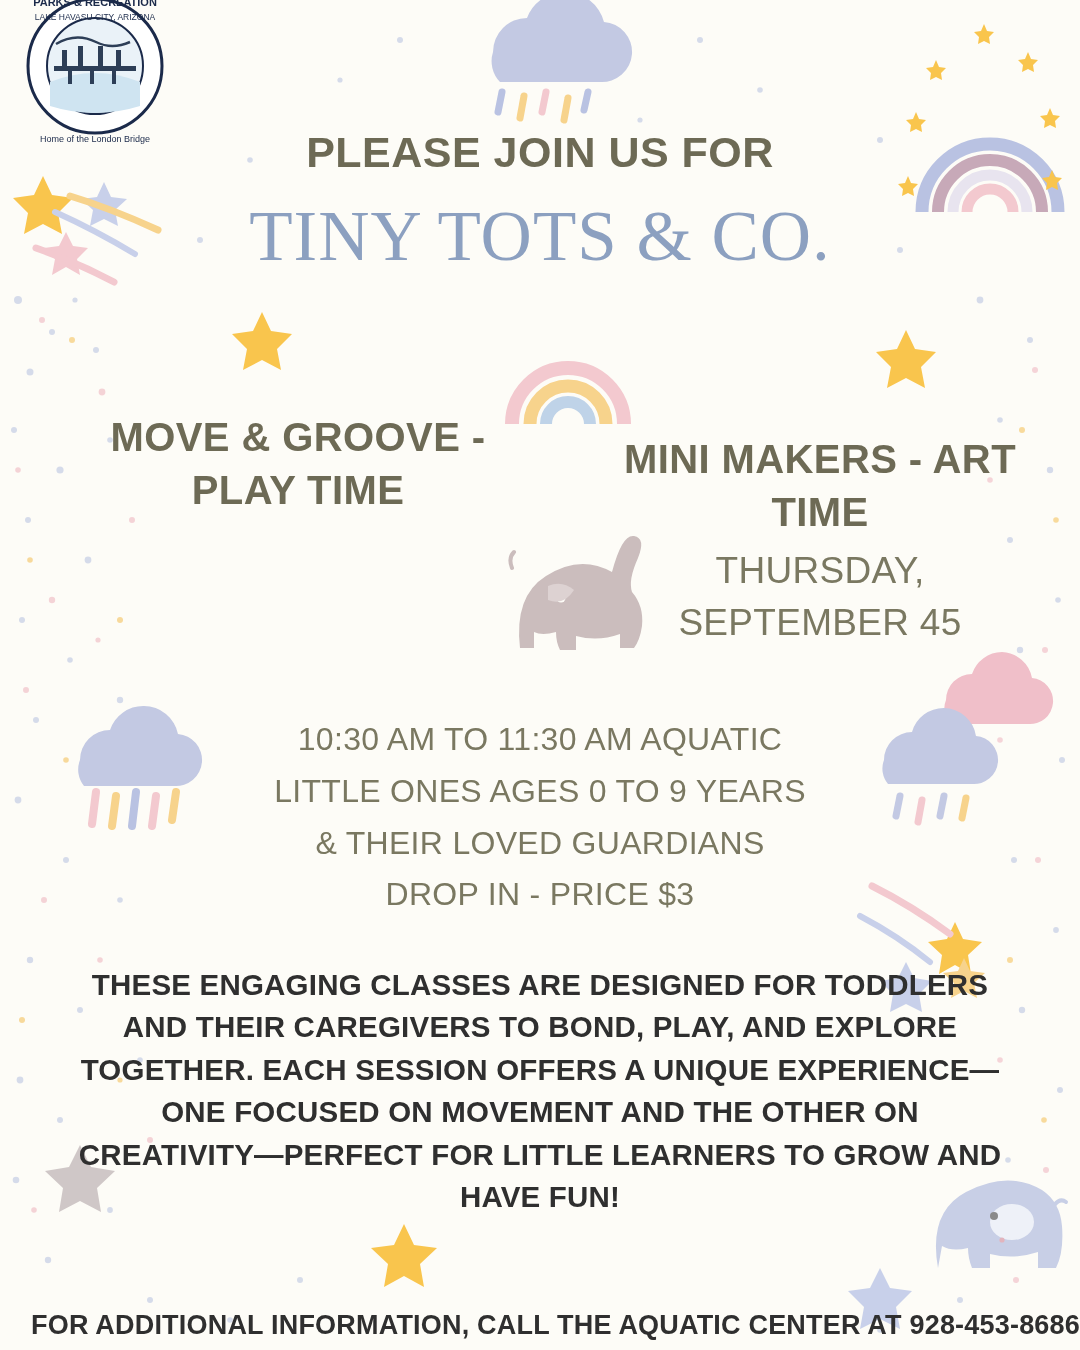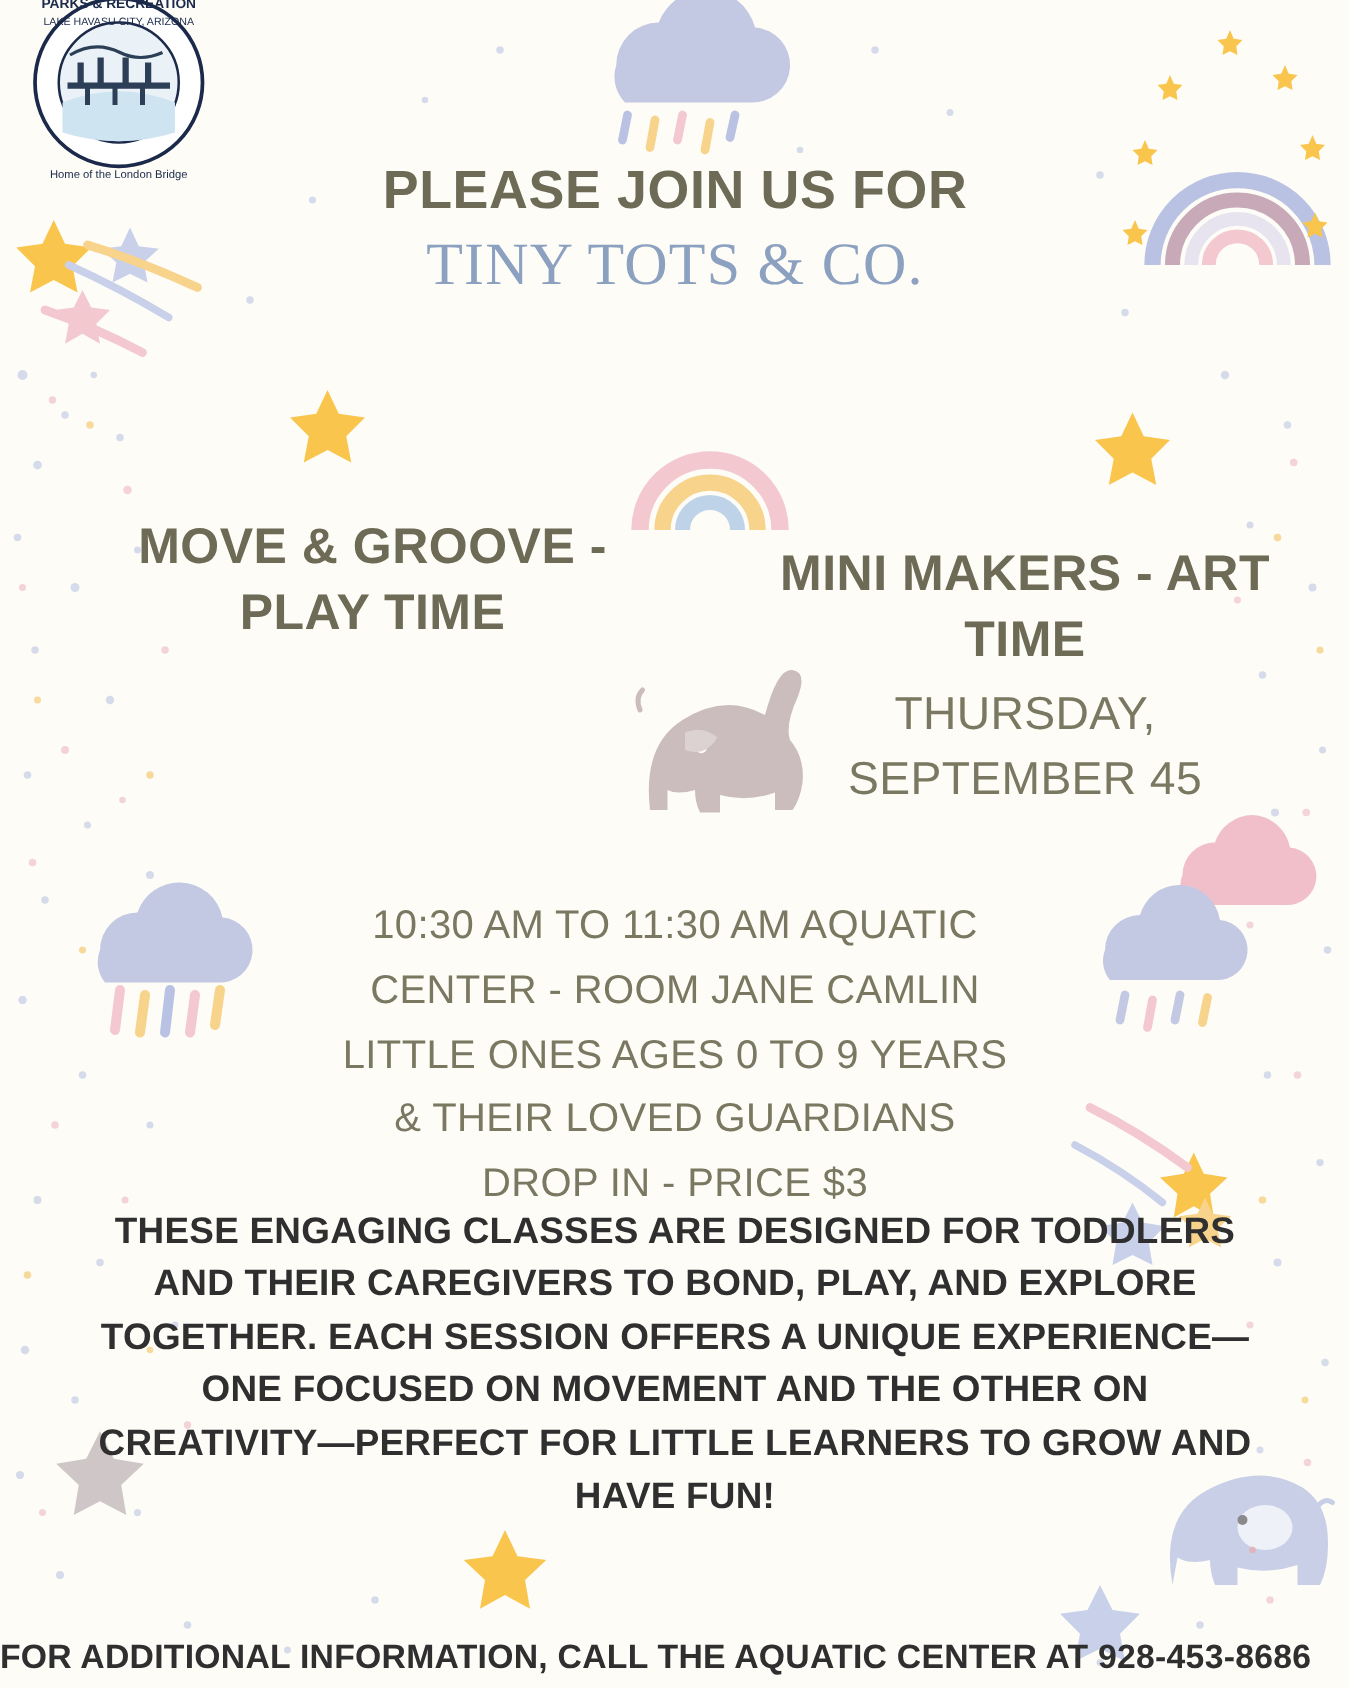--- a/index.html
+++ b/index.html
@@ -44,25 +44,25 @@
     width: 1080px;
     text-align: center;
     font-size: 43px;
     font-weight: bold;
     letter-spacing: 0.5px;
     color: #6d6a55;
     font-family: "Liberation Sans", sans-serif;
   }
   .title {
     position: absolute;
-    top: 184px;
+    top: 196px;
     left: 0;
     width: 1080px;
     text-align: center;
-    font-size: 48px;
+    font-size: 71px;
     letter-spacing: 1px;
     color: #8ca0c0;
     font-family: "Liberation Serif", serif;
   }
 
   .col {
     position: absolute;
     width: 400px;
     text-align: center;
     color: #6d6a55;
@@ -108,21 +108,21 @@
     line-height: 1.44;
     color: #2f2f2f;
     letter-spacing: 0.2px;
   }
 
   .footer {
     position: absolute;
     top: 1310px;
     left: 0;
     width: 1080px;
-    text-align: left;
+    text-align: right;
     font-size: 27px;
     font-weight: bold;
     color: #2f2f2f;
     letter-spacing: 0.2px;
   }
 </style>
 </head>
 <body>
 
 <div class="poster">
@@ -351,21 +351,20 @@
     <div class="heading">MOVE &amp; GROOVE - PLAY TIME</div>
   </div>
 
   <div class="col right">
     <div class="heading">MINI MAKERS - ART TIME</div>
     <div class="date">THURSDAY, SEPTEMBER 45</div>
   </div>
 
   <div class="details">
     <div>10:30 AM TO 11:30 AM AQUATIC</div>
-    <div>CENTER - ROOM JANE CAMLIN</div>
     <div>LITTLE ONES AGES 0 TO 9 YEARS</div>
     <div>&amp; THEIR LOVED GUARDIANS</div>
     <div>DROP IN - PRICE $3</div>
   </div>
 
   <div class="blurb">THESE ENGAGING CLASSES ARE DESIGNED FOR TODDLERS AND THEIR CAREGIVERS TO BOND, PLAY, AND EXPLORE TOGETHER. EACH SESSION OFFERS A UNIQUE EXPERIENCE—ONE FOCUSED ON MOVEMENT AND THE OTHER ON CREATIVITY—PERFECT FOR LITTLE LEARNERS TO GROW AND HAVE FUN!</div>
 
   <div class="footer">FOR ADDITIONAL INFORMATION, CALL THE AQUATIC CENTER AT 928-453-8686</div>
 
 </div>

